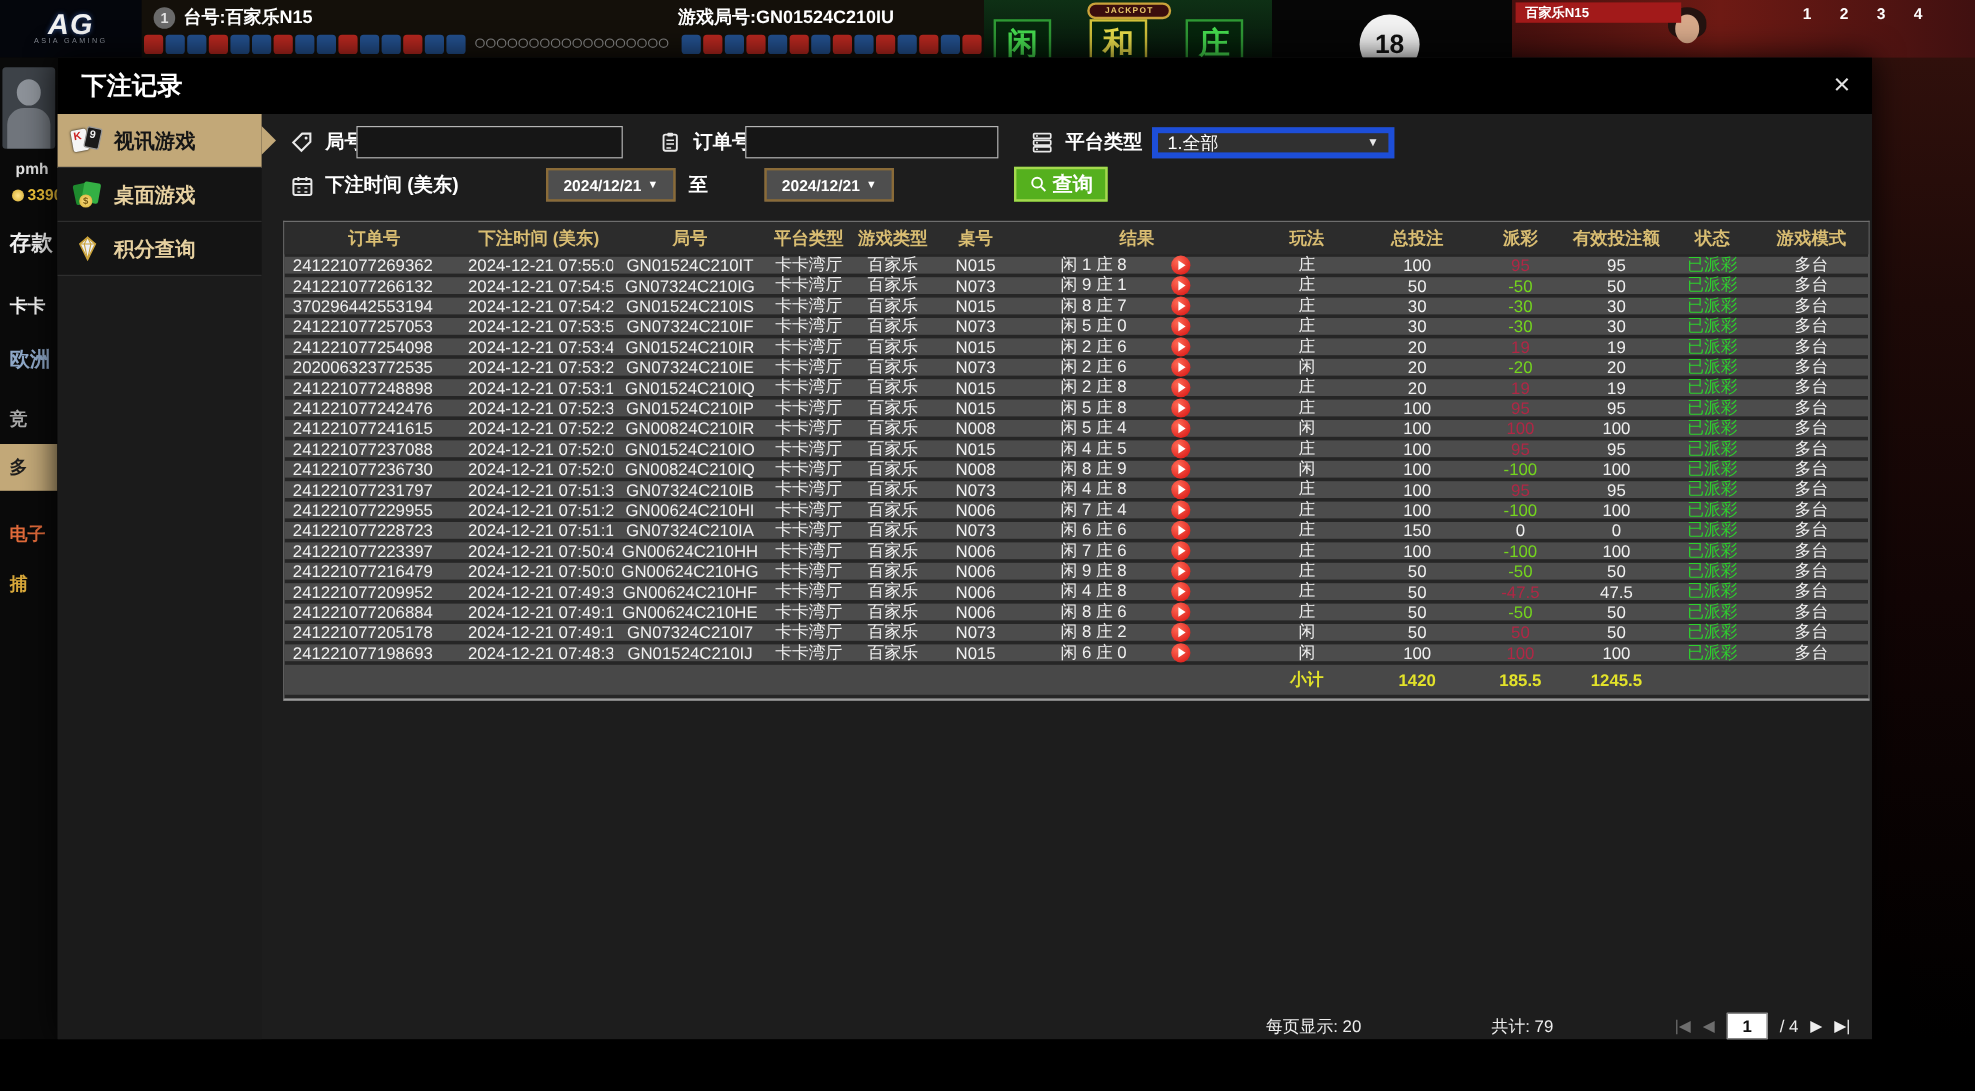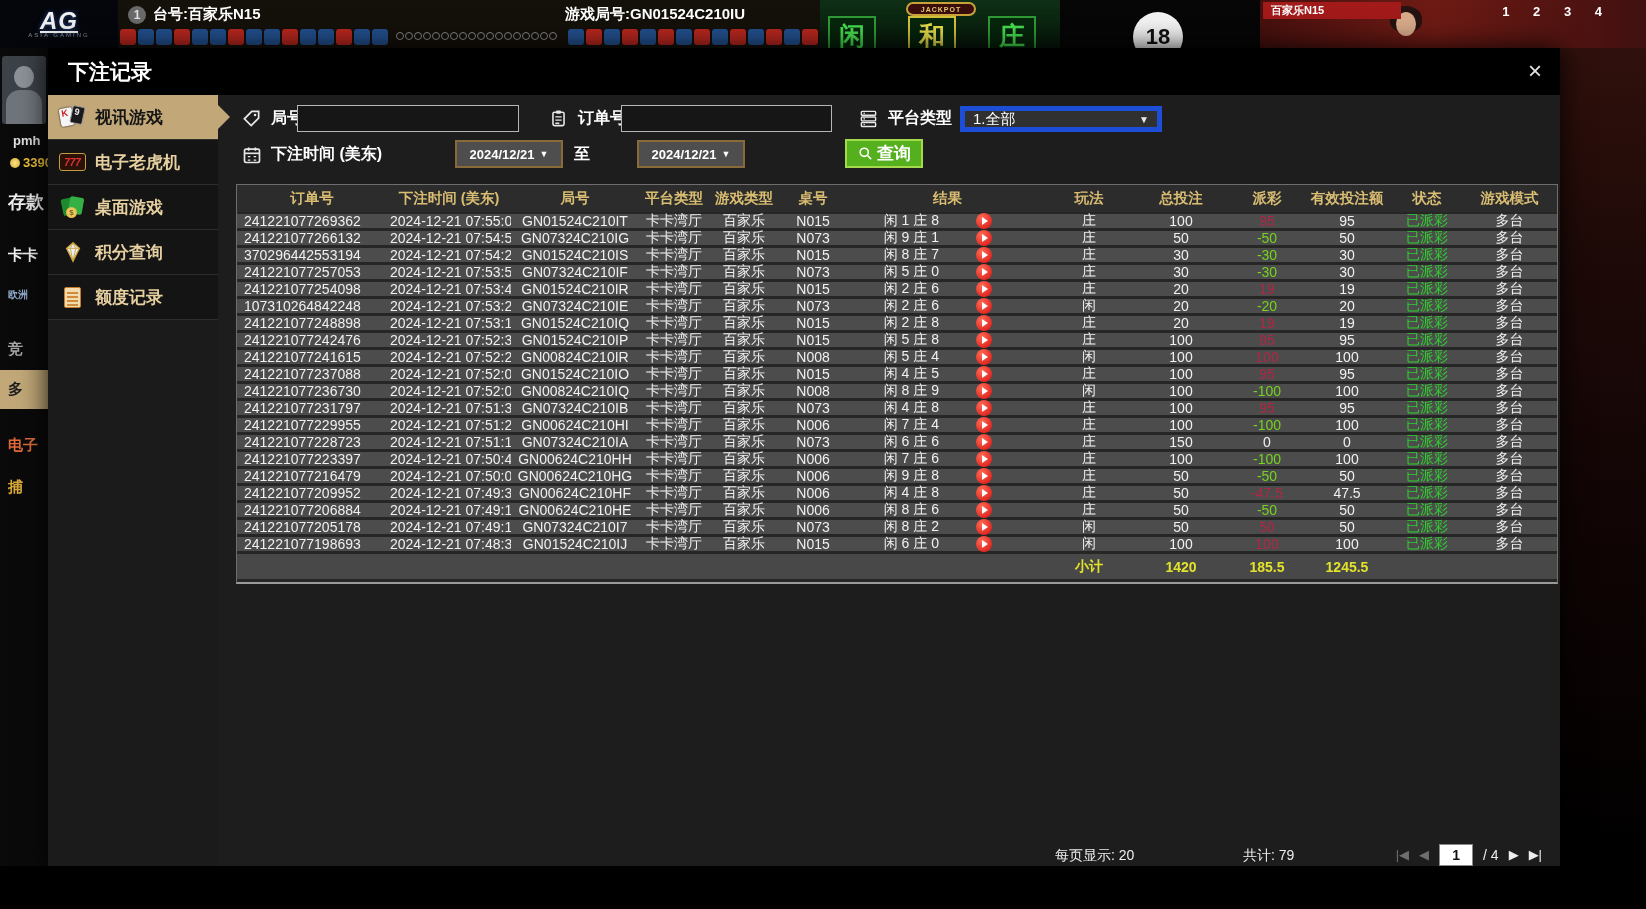--- a/index.html
+++ b/index.html
@@ -5,21 +5,21 @@
   * { box-sizing:border-box; margin:0; padding:0; }
   html,body { width:1646px; height:909px; overflow:hidden; background:#000;
     font-family:"Liberation Sans","DejaVu Sans",sans-serif; }
   .screen { position:relative; width:1646px; height:909px; background:#000; }
 
   
   .topbar { position:absolute; left:0; top:0; width:1646px; height:48px; background:#14100a; }
   .ag-logo { position:absolute; left:0; top:0; width:118px; height:48px; background:#04060c;
     display:flex; flex-direction:column; align-items:center; justify-content:center; }
   .ag-logo .ag { color:#f2f2f2; font-size:24px; font-weight:bold; font-style:italic; letter-spacing:1px;
-    text-shadow:0 0 4px #2a4a8a; line-height:22px;text-decoration:underline; }
+    text-shadow:0 0 4px #2a4a8a; line-height:22px; }
   .ag-logo .agsub { color:#8a8f98; font-size:6px; letter-spacing:2px; }
   .tb-item { position:absolute; top:5px; display:flex; align-items:center; gap:7px;
     color:#fff; font-size:15px; font-weight:bold; }
   .num-circle { width:18px; height:18px; border-radius:50%; background:#6a6a6a; color:#e0e0e0;
     font-size:12px; display:flex; align-items:center; justify-content:center; font-weight:bold; }
   .beads { position:absolute; top:29px; display:flex; gap:2px; }
   .bead { width:16px; height:16px; border-radius:3px; }
   .bead.r { background:#b8271f; } .bead.b { background:#23508e; }
   .dots { position:absolute; top:32px; display:flex; gap:1px; }
   .dot { width:8px; height:8px; border-radius:50%; border:1px solid #8a8a8a; }
@@ -231,21 +231,21 @@
         <div class="head"></div>
         <div class="body"></div>
       </div>
     <div class="lnav-item" style="top:85px; left:13px; color:#e0e0e0; font-size:13px;">pmh</div>
     <div class="lnav-item" style="top:107px; left:10px; color:#f0c33a; font-size:13px;">
       <span class="coin"></span><span>3390</span>
     </div>
     <div id="leftnav" style="position:absolute; left:0; top:0; width:48px; height:100%;">
         <div class="lnav-item" style="top: 142px; left: 8px; font-size: 18px; color: rgb(240, 240, 240);">存款</div>
         <div class="lnav-item" style="top: 198px; left: 8px; font-size: 15px; color: rgb(240, 240, 240);">卡卡</div>
-        <div class="lnav-item" style="top: 240px; left: 8px; font-size: 10px; color: rgb(143, 168, 200);">欧洲</div>
+        <div class="lnav-item" style="top: 240px; left: 8px; font-size: 17px; color: rgb(143, 168, 200);">欧洲</div>
         <div class="lnav-item" style="top: 292px; left: 8px; font-size: 15px; color: rgb(168, 168, 168);">竞</div>
         <div class="lnav-item" style="top: 322px; left: 0px; font-size: 15px; color: rgb(29, 29, 29); width: 48px; padding: 10px 0px 10px 8px; background: rgb(194, 168, 120);">多</div>
         <div class="lnav-item" style="top: 388px; left: 8px; font-size: 15px; color: rgb(224, 106, 58);">电子</div>
         <div class="lnav-item" style="top: 430px; left: 8px; font-size: 15px; color: rgb(216, 168, 58);">捕</div>
       </div>
   </div>
 
   <div class="bg-right"></div>
 
   <div class="modal">
@@ -256,57 +256,40 @@
 
     <div class="sidebar" id="sidebar">
         <div class="side-item active">
           <span class="ic">
             <span class="ic-cards">
               <span class="cf">K</span>
               <span class="cb">9</span>
             </span>
           </span>
           <span>视讯游戏</span>
-        </div>
-        <div class="side-item">
-          <span class="ic">
-            <span class="ic-slot">777</span>
-          </span>
-          <span>电子老虎机</span>
         </div>
         <div class="side-item">
           <span class="ic">
             <span class="ic-tg">
               <span class="tg1"></span>
               <span class="tg2"></span>
               <span class="tgc">$</span>
             </span>
           </span>
           <span>桌面游戏</span>
         </div>
         <div class="side-item">
           <span class="ic">
             <svg width="24" height="22" viewBox="0 0 24 24">
               <polygon points="12,2 19,8 12,22 5,8" fill="#eceff5" stroke="#caa23a" stroke-width="1.5"></polygon>
               <path d="M5 8h14M12 2l-3 6 3 14 3-14z" fill="none" stroke="#caa23a" stroke-width="1"></path>
             </svg>
           </span>
           <span>积分查询</span>
         </div>
-        <div class="side-item">
-          <span class="ic">
-            <span class="ic-doc">
-              <i></i>
-              <i></i>
-              <i></i>
-              <i></i>
-            </span>
-          </span>
-          <span>额度记录</span>
-        </div>
       </div>
 
     <div class="content">
 
       <div class="flabel" style="left:20px; top:10px;">
         <span class="ic">
             <svg width="19" height="19" viewBox="0 0 24 24">
               <path d="M21 3h-8.6L3 12.4 11.6 21 21 11.6V3z" fill="none" stroke="#e8e8e8" stroke-width="2.2"></path>
               <circle cx="16.5" cy="7.5" r="1.6" fill="#e8e8e8"></circle>
             </svg>
@@ -476,21 +459,21 @@
                 <span class="play"></span>
               </span>
               <span>庄</span>
               <span>20</span>
               <span class="pay-pos">19</span>
               <span>19</span>
               <span class="c-status">已派彩</span>
               <span>多台</span>
             </div>
             <div class="trow grid">
-              <span class="c-order">107310264842248</span>
+              <span class="c-order">202006323772535</span>
               <span class="c-time">2024-12-21 07:53:24</span>
               <span>GN07324C210IE</span>
               <span>卡卡湾厅</span>
               <span>百家乐</span>
               <span>N073</span>
               <span class="res-wrap">
                 <span class="res-text">闲 2 庄 6</span>
                 <span class="play"></span>
               </span>
               <span>闲</span>

